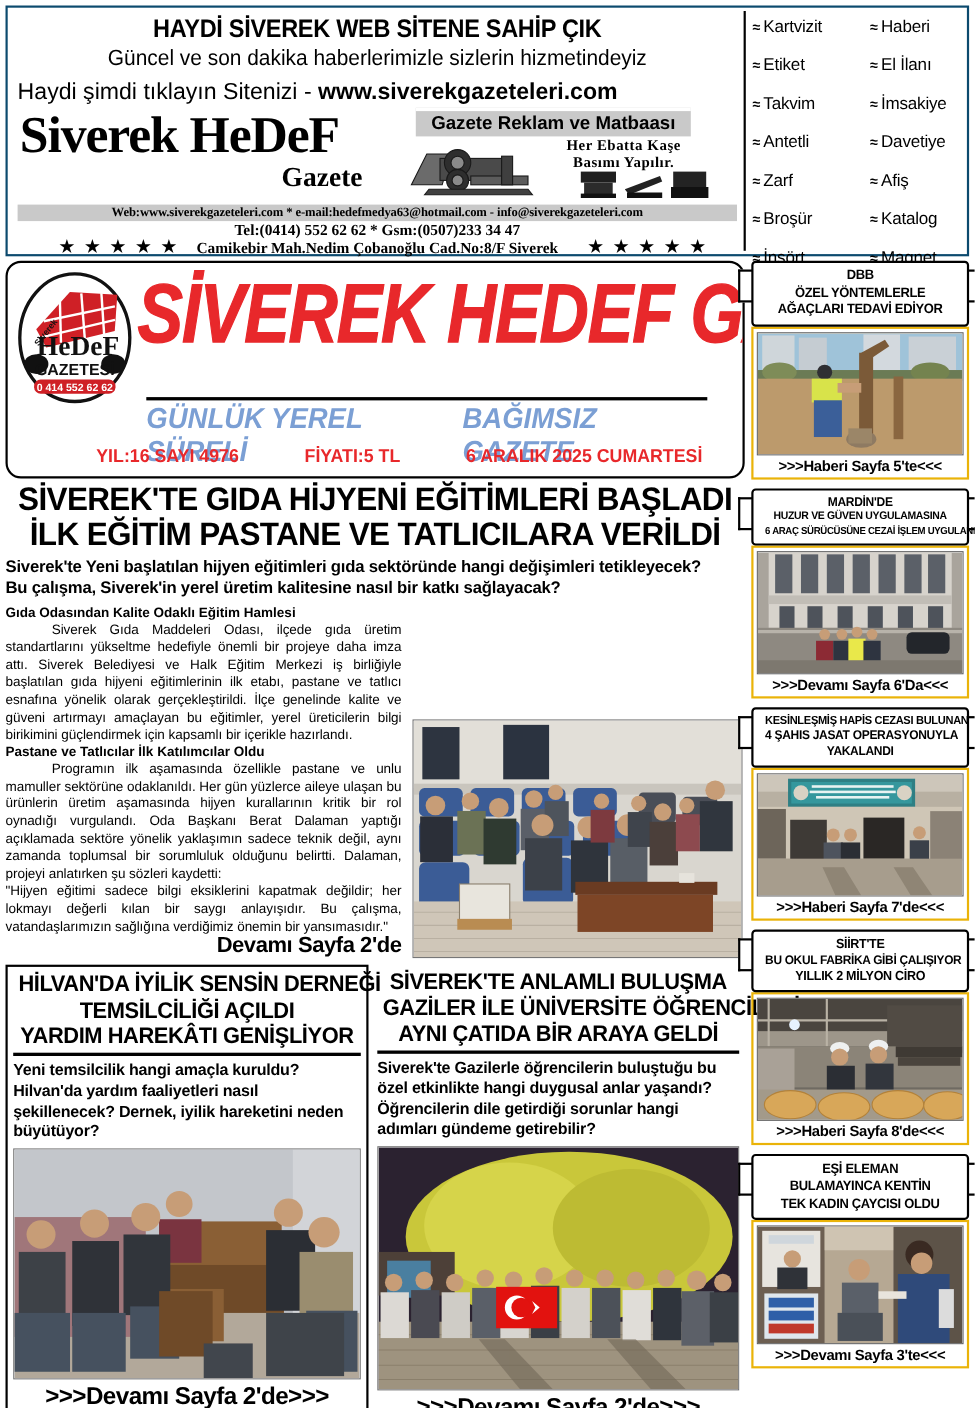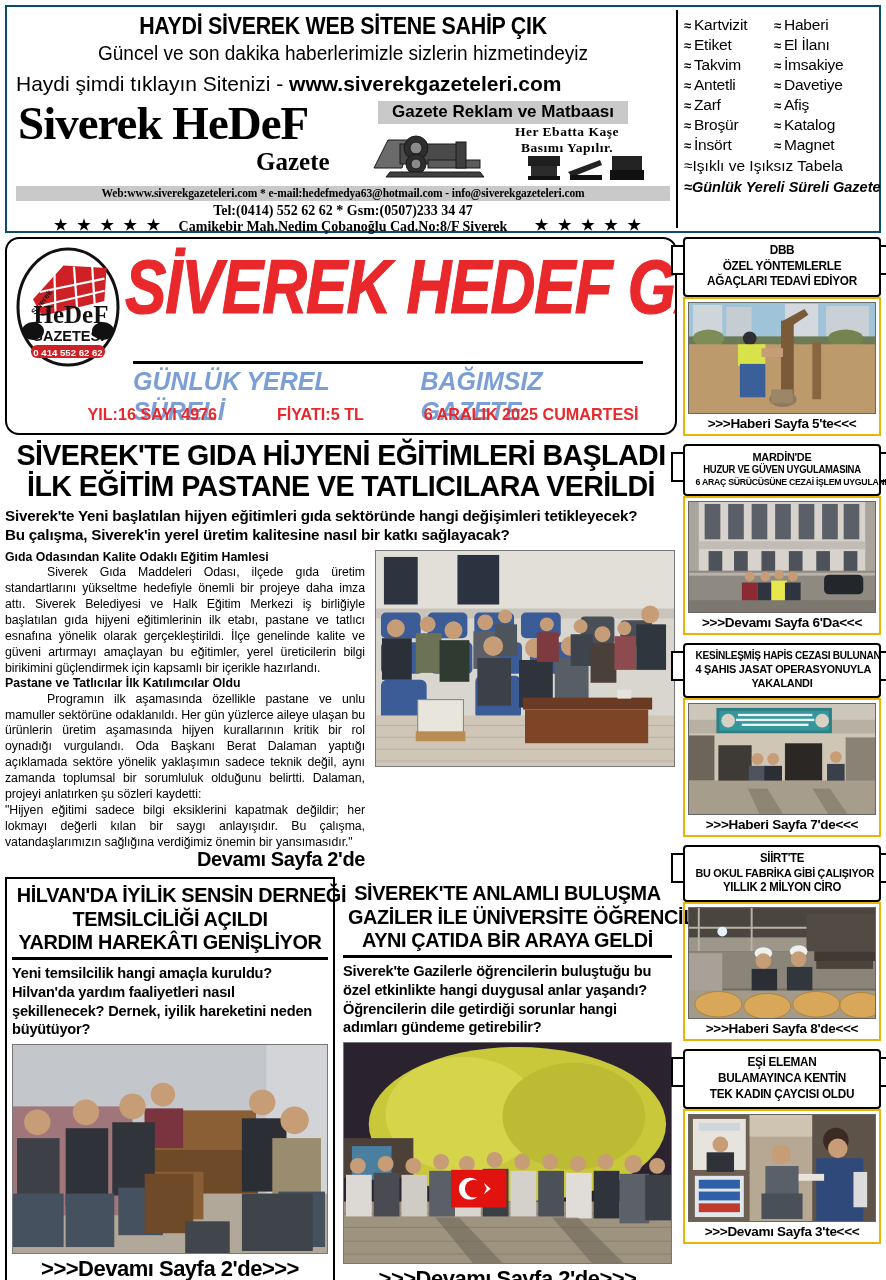--- a/index.html
+++ b/index.html
@@ -117,21 +117,21 @@
   }
   .stars-l { position: absolute; left: 38px; top: 14px; letter-spacing: 3px; font-size: 15px;}
   .stars-r { position: absolute; right: 26px; top: 14px; letter-spacing: 3px; font-size: 15px;}
 
   .topbar-right {
     flex: 1;
     border-left: 2px solid #000;
     padding: 6px 0 0 6px;
     font-size: 15.5px;
   }
-  .svc-grid { display: grid; grid-template-columns: 90px 1fr; row-gap: 2px; }
+  .svc-grid { display: grid; grid-template-columns: 90px 1fr; row-gap: 2px; gap: 17px; }
   .svc { white-space: nowrap; letter-spacing: -0.2px; }
   .svc .tl { font-weight: bold; margin-right: 3px; font-size: 13px; }
   .svc-wide { white-space: nowrap; margin-top: 3px; font-size: 15.5px; }
   .svc-italic { white-space: nowrap; margin-top: 4px; font-style: italic; font-weight: bold; font-size: 14.5px; }
 
   
   .body-wrap { display: flex; gap: 6px; margin-top: 4px; }
   .left-col { width: 672px; position: relative; }
   .right-col { width: 198px; position: relative; }
 
@@ -185,21 +185,21 @@
     transform: scaleX(0.97);
     white-space: nowrap;
   }
   .main-lead {
     font-size: 15.2px;
     font-weight: 600;
     line-height: 1.3;
     margin-top: 4px;
     letter-spacing: -0.2px;
   }
-  .article-area { display: flex; gap: 10px; margin-top: 5px; }
+  .article-area { display: flex; gap: 10px; margin-top: 5px; align-items: flex-end; }
   .art-text { width: 360px; }
   .art-sub { font-weight: bold; font-size: 12.3px; line-height: 1.25; }
   .art-p {
     font-size: 12.3px; line-height: 1.29; text-align: justify;
     letter-spacing: -0.05px;
   }
   .art-p.ind { text-indent: 42px; }
   .devami-inline {
     font-weight: bold; font-size: 20px; text-align: right; margin-top: -2px;
     letter-spacing: -0.4px;

